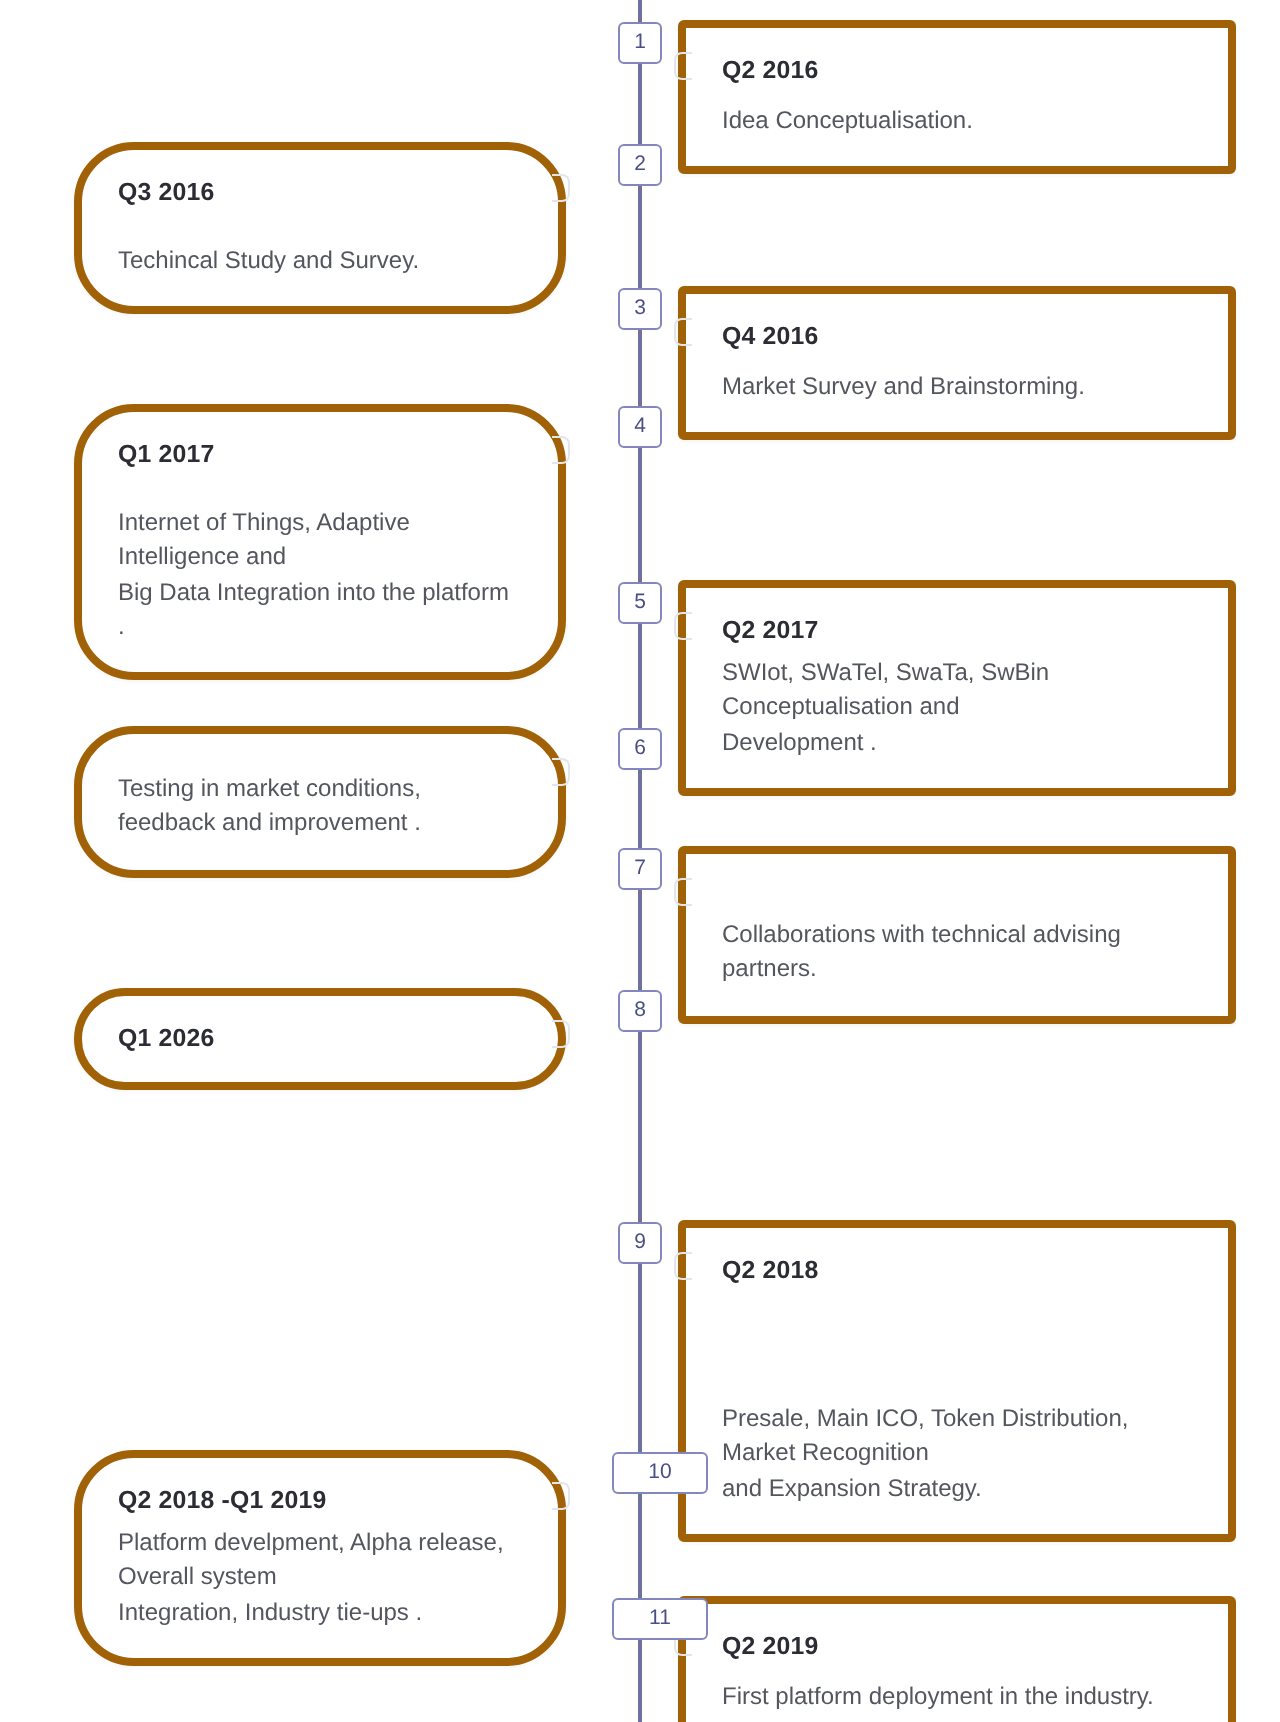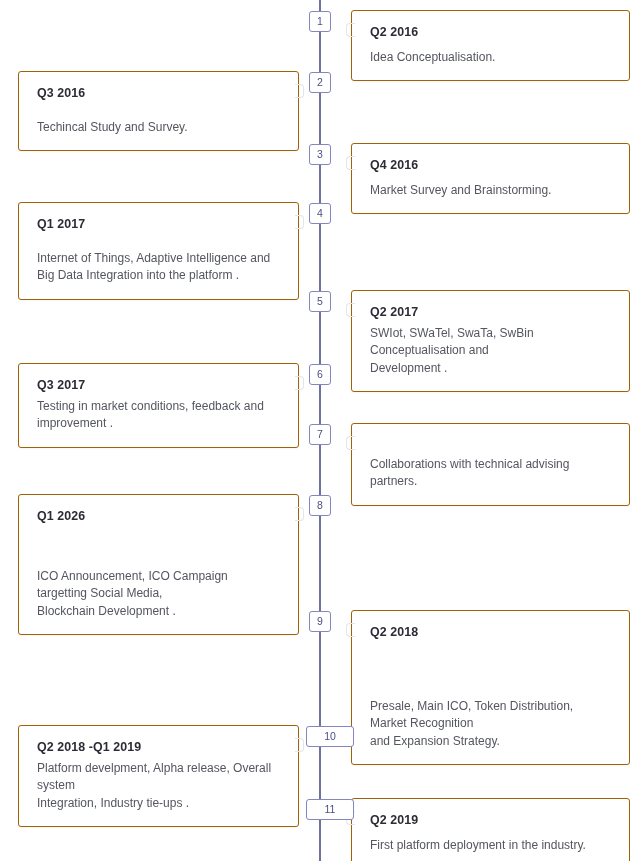--- a/index.html
+++ b/index.html
@@ -59,34 +59,34 @@
   }
   .badge.wide {
     left: 306px;
     width: 48px;
   }
 
   
   .card {
     position: absolute;
     background: #ffffff;
-    border: 1px solid #a16207;
+    border: 4px solid #a16207;
     border-radius: 3px;
     box-shadow: 0 1px 2px rgba(40,44,63,0.045);
     padding: 14px 18px 14px 18px;
     z-index: 2;
-    margin-left: 12px;
   }
   .card.right {
     left: 339px;
     width: 279px;
   }
   .card.left {
-    left: 6px;
-    width: 281px;
+    left: 37px;
+    width: 246px;
+    border-radius: 30px;
   }
 
   
   .notch {
     position: absolute;
     width: 9px;
     height: 14px;
     top: 12px;
     z-index: 3;
   }
@@ -181,40 +181,37 @@
       <p class="card-title">Q2 2017</p>
       <p class="card-body">SWIot, SWaTel, SwaTa, SwBin Conceptualisation and
 Development .</p>
     </div>
   </div>
 
   <div class="entry">
     <div class="badge" style="top:364px">6</div>
     <div class="card left gap-xs" style="top:363px">
       <div class="notch"></div>
-      <p class="card-title">Q3 2017</p>
       <p class="card-body">Testing in market conditions, feedback and improvement .</p>
     </div>
   </div>
 
   <div class="entry">
     <div class="badge" style="top:424px">7</div>
     <div class="card right gap-md" style="top:423px">
       <div class="notch"></div>
       <p class="card-body">Collaborations with technical advising partners.</p>
     </div>
   </div>
 
   <div class="entry">
     <div class="badge" style="top:495px">8</div>
     <div class="card left gap-lg" style="top:494px">
       <div class="notch"></div>
       <p class="card-title">Q1 2026</p>
-      <p class="card-body">ICO Announcement, ICO Campaign targetting Social Media,
-Blockchain Development .</p>
     </div>
   </div>
 
   <div class="entry">
     <div class="badge" style="top:611px">9</div>
     <div class="card right gap-xl" style="top:610px">
       <div class="notch"></div>
       <p class="card-title">Q2 2018</p>
       <p class="card-body">Presale, Main ICO, Token Distribution, Market Recognition
 and Expansion Strategy.</p>

